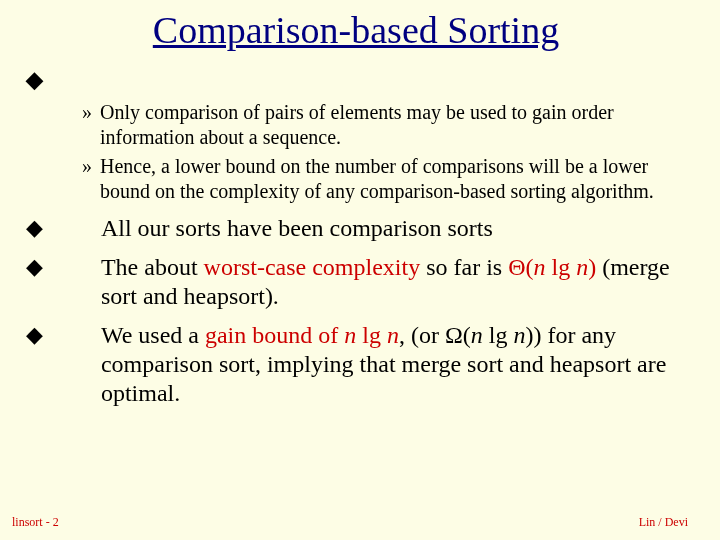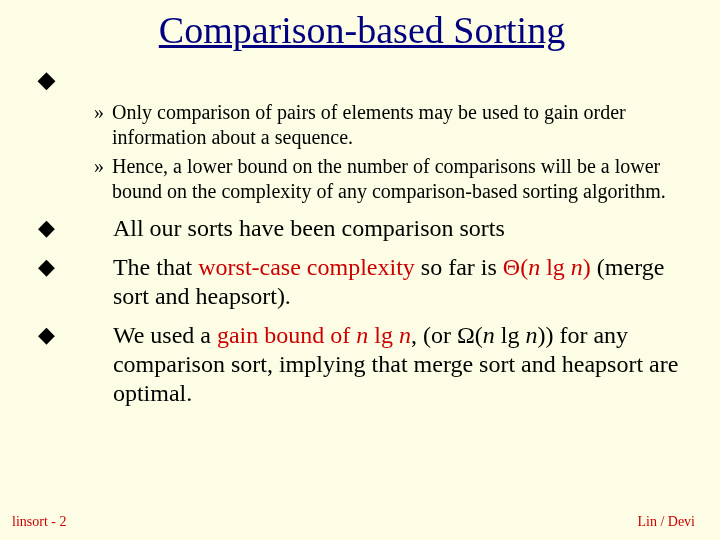--- a/index.html
+++ b/index.html
@@ -10,21 +10,21 @@
     background: #fdfde5;
     font-family: "Times New Roman", Times, serif;
     color: #000;
     overflow: hidden;
   }
   .slide {
     position: relative;
     width: 716px;
     height: 540px;
     box-sizing: border-box;
-    padding: 8px 30px 0 38px;
+    padding: 8px 30px 0 26px;
   }
   .title {
     text-align: center;
     font-size: 38px;
     color: #000080;
     text-decoration: underline;
     margin: 0 0 14px 0;
     font-weight: normal;
   }
   .h2 {
@@ -54,26 +54,26 @@
   .body {
     font-size: 24px;
     line-height: 29px;
     margin: 10px 0 0 0;
     display: flex;
   }
   .body .txt { flex: 1 1 auto; margin-left: 48px; }
   .red { color: #cc0000; text-align: center; }
   .footer {
     position: absolute;
-    left: 0; right: 1px; bottom: 10px;
+    left: 0; right: 8px; bottom: 10px;
     display: flex;
     justify-content: space-between;
     align-items: flex-end;
     padding: 0 20px 0 12px;
-    font-size: 14px;
+    font-size: 12px;
     color: #cc0000;
   }
   .footer .mid { flex:1; text-align:center; }
   .i { font-style: italic; }
 </style>
 </head>
 <body>
 
 <div class="slide">
 
@@ -92,21 +92,21 @@
     <span>Hence, a lower bound on the number of comparisons will be a lower bound on the complexity of any comparison-based sorting algorithm.</span>
   </div>
 
   <div class="body">
     <span class="diamond">◆</span>
     <span class="txt">All our sorts have been comparison sorts</span>
   </div>
 
   <div class="body">
     <span class="diamond">◆</span>
-    <span class="txt"><span>The that </span><span class="red">worst-case complexity</span><span> so far is </span><span class="red">Θ(</span><span class="red i">n</span><span class="red"> lg </span><span class="red i">n</span><span class="red">)</span><span> (merge sort and heapsort).</span></span>
+    <span class="txt"><span>The about </span><span class="red">worst-case complexity</span><span> so far is </span><span class="red">Θ(</span><span class="red i">n</span><span class="red"> lg </span><span class="red i">n</span><span class="red">)</span><span> (merge sort and heapsort).</span></span>
   </div>
 
   <div class="body">
     <span class="diamond">◆</span>
     <span class="txt"><span>We used a </span><span class="red">gain bound of </span><span class="red i">n</span><span class="red"> lg </span><span class="red i">n</span><span>, (or Ω(</span><span class="i">n</span><span> lg </span><span class="i">n</span><span>)) for any comparison sort, implying that merge sort and heapsort are optimal.</span></span>
   </div>
 
   <div class="footer">
     <span>linsort - 2</span>
     <span>Lin / Devi</span>

